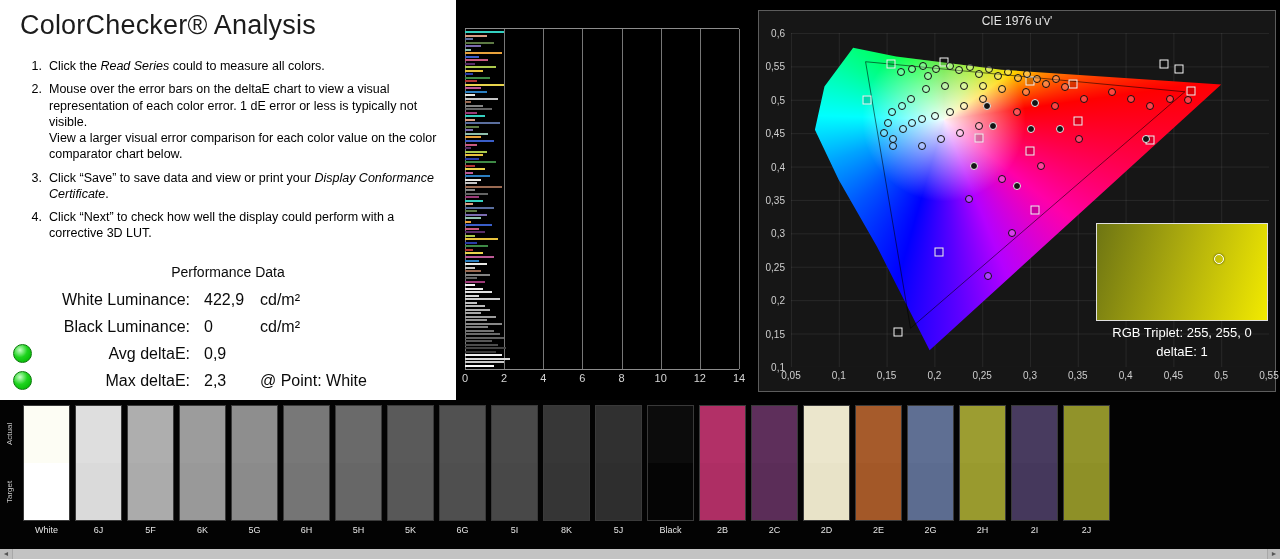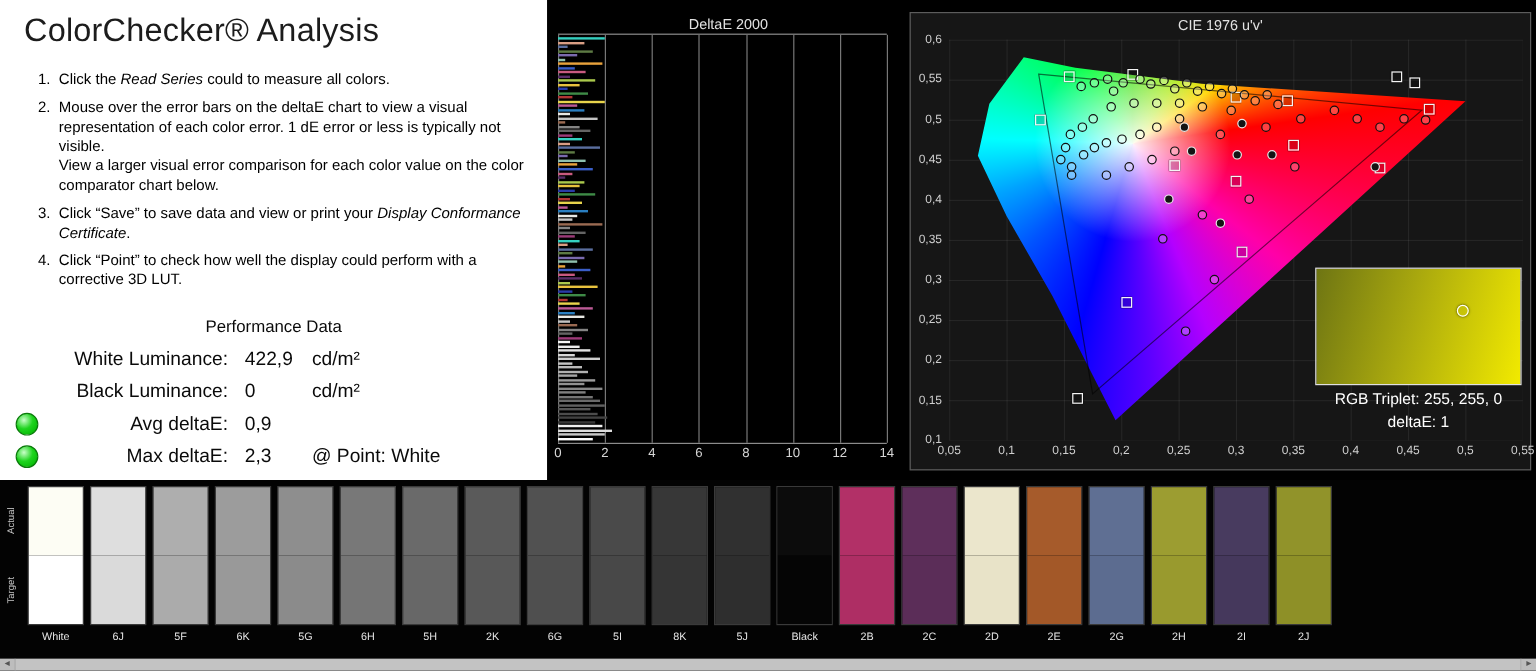--- a/index.html
+++ b/index.html
@@ -97,21 +97,21 @@
         <div class="instr">
           <span class="instr-num">2.</span>
           <span class="instr-text"><span>Mouse over the error bars on the deltaE chart to view a visual representation of each color error. 1 dE error or less is typically not visible.</span><br><span>View a larger visual error comparison for each color value on the color comparator chart below.</span></span>
         </div>
         <div class="instr">
           <span class="instr-num">3.</span>
           <span class="instr-text"><span>Click “Save” to save data and view or print your </span><span class="ital">Display Conformance Certificate</span><span>.</span></span>
         </div>
         <div class="instr">
           <span class="instr-num">4.</span>
-          <span class="instr-text"><span>Click “Point” to check how well the display could perform with a corrective 3D LUT.</span></span>
+          <span class="instr-text"><span>Click “Next” to check how well the display could perform with a corrective 3D LUT.</span></span>
         </div>
       </div>
     <div class="perf">
       <div class="perf-heading">Performance Data</div>
       <div>
           <div class="perf-row">
             <span class="led hidden"></span>
             <span class="perf-label">White Luminance:</span>
             <span class="perf-value">422,9</span>
             <span class="perf-unit">cd/m²</span>
@@ -132,21 +132,20 @@
             <span class="led" style="background: radial-gradient(circle at 35% 30%, rgb(200, 255, 200) 0%, rgb(31, 212, 31) 45%, rgb(11, 191, 11) 75%, rgb(10, 154, 10) 100%);"></span>
             <span class="perf-label">Max deltaE:</span>
             <span class="perf-value">2,3</span>
             <span class="perf-unit">@ Point: White</span>
           </div>
         </div>
     </div>
   </section>
 
   <section class="de-panel">
-    <div class="de-title">DeltaE 2000</div>
     <div class="de-plot">
         <div class="de-grid" style="left: 0%;"></div>
         <div class="de-grid" style="left: 14.2857%;"></div>
         <div class="de-grid" style="left: 28.5714%;"></div>
         <div class="de-grid" style="left: 42.8571%;"></div>
         <div class="de-grid" style="left: 57.1429%;"></div>
         <div class="de-grid" style="left: 71.4286%;"></div>
         <div class="de-grid" style="left: 85.7143%;"></div>
         <div class="de-grid" style="left: 100%;"></div>
         <div class="de-bars">
@@ -435,21 +434,21 @@
             <div class="half" style="background: rgb(106, 106, 106);"></div>
             <div class="half" style="background: rgb(103, 103, 103);"></div>
           </div>
           <div class="patch-label">5H</div>
         </div>
         <div class="patch-cell">
           <div class="patch">
             <div class="half" style="background: rgb(90, 90, 90);"></div>
             <div class="half" style="background: rgb(88, 88, 88);"></div>
           </div>
-          <div class="patch-label">2K</div>
+          <div class="patch-label">5K</div>
         </div>
         <div class="patch-cell">
           <div class="patch">
             <div class="half" style="background: rgb(81, 81, 81);"></div>
             <div class="half" style="background: rgb(79, 79, 79);"></div>
           </div>
           <div class="patch-label">6G</div>
         </div>
         <div class="patch-cell">
           <div class="patch">

